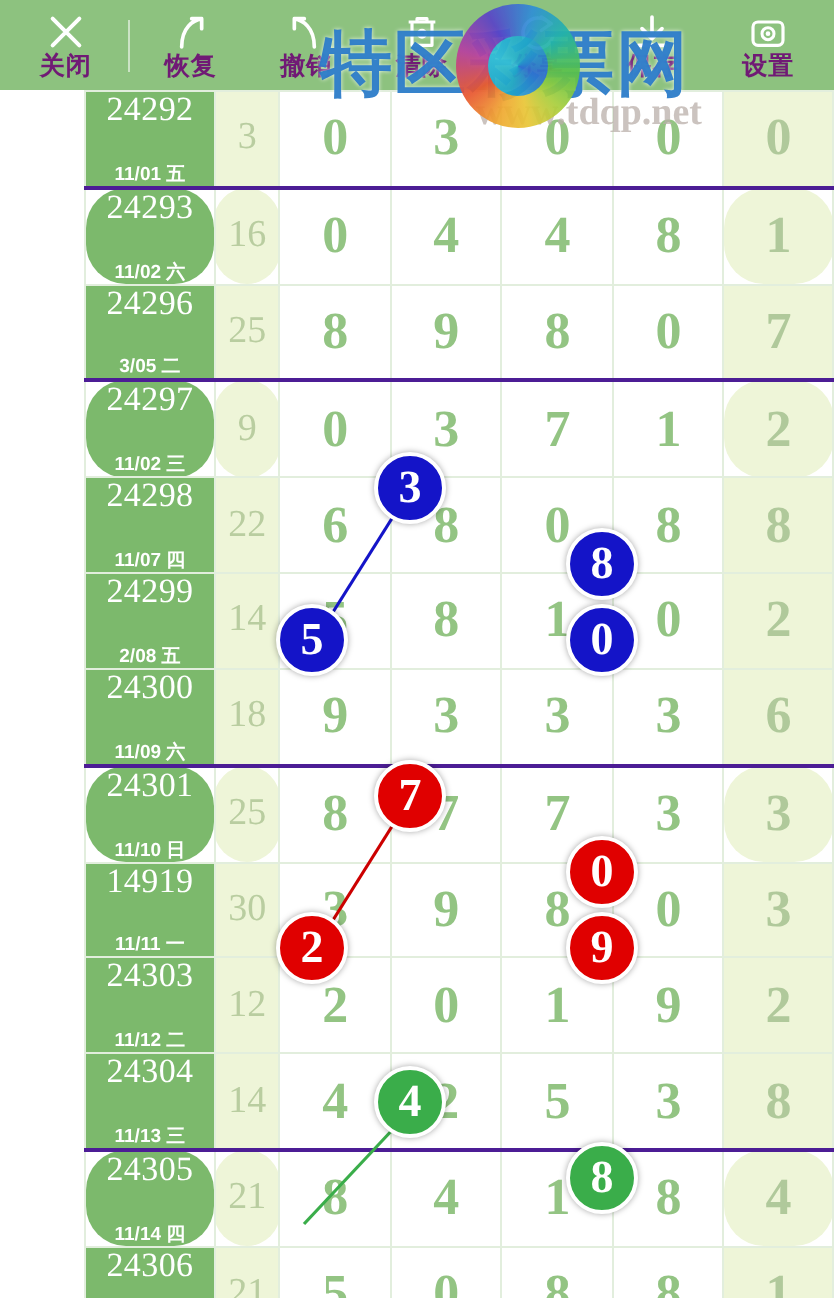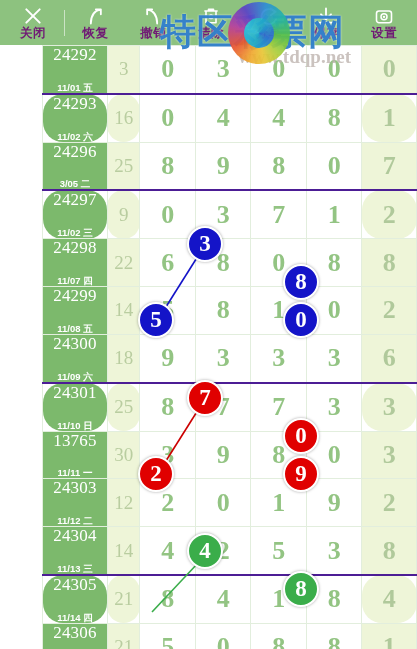--- a/index.html
+++ b/index.html
@@ -347,21 +347,21 @@
             <td class="idx">22</td>
             <td class="dg">6</td>
             <td class="dg">8</td>
             <td class="dg">0</td>
             <td class="dg">8</td>
             <td class="sum">8</td>
           </tr>
           <tr>
             <td class="issue">
               <span class="no">24299</span>
-              <span class="dt">11/08 五</span>
+              <span class="dt">2/08 五</span>
             </td>
             <td class="idx">14</td>
             <td class="dg">5</td>
             <td class="dg">8</td>
             <td class="dg">1</td>
             <td class="dg">0</td>
             <td class="sum">2</td>
           </tr>
           <tr>
             <td class="issue">
@@ -382,21 +382,21 @@
             </td>
             <td class="idx">25</td>
             <td class="dg">8</td>
             <td class="dg">7</td>
             <td class="dg">7</td>
             <td class="dg">3</td>
             <td class="sum">3</td>
           </tr>
           <tr>
             <td class="issue">
-              <span class="no">13765</span>
+              <span class="no">14919</span>
               <span class="dt">11/11 一</span>
             </td>
             <td class="idx">30</td>
             <td class="dg">3</td>
             <td class="dg">9</td>
             <td class="dg">8</td>
             <td class="dg">0</td>
             <td class="sum">3</td>
           </tr>
           <tr>

